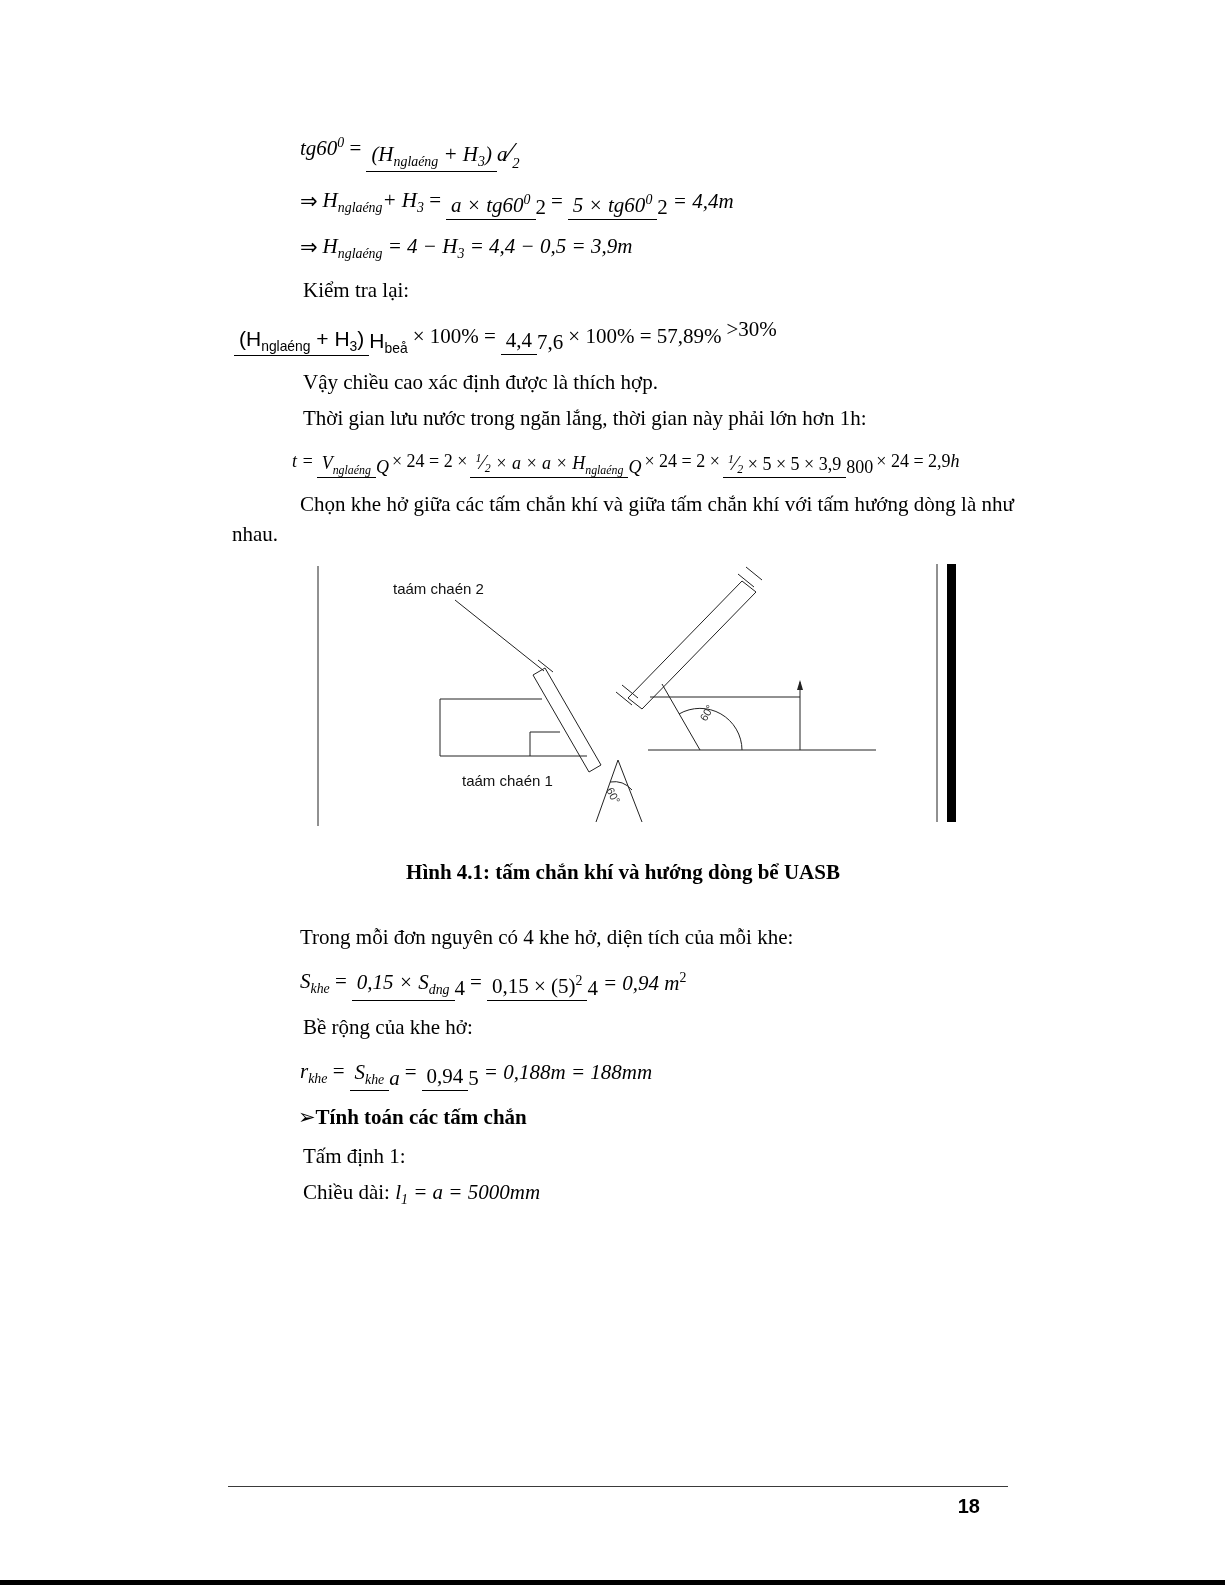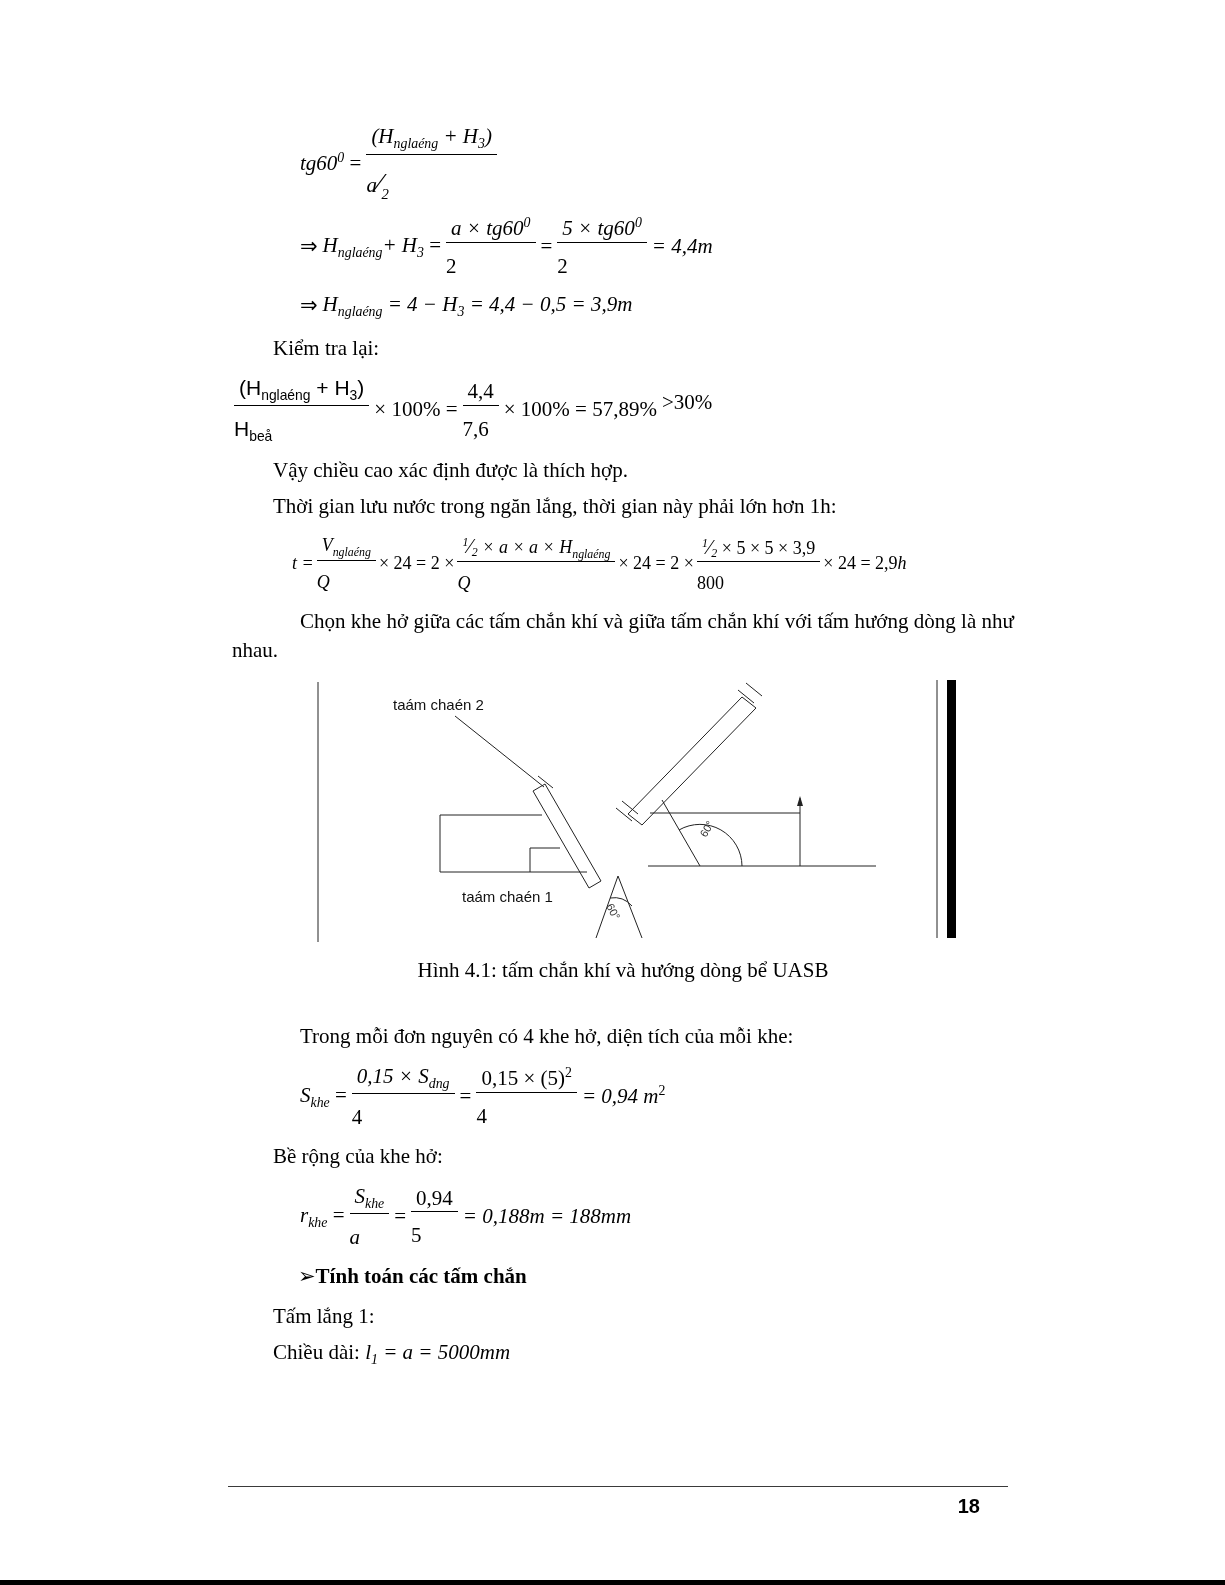--- a/index.html
+++ b/index.html
@@ -7,43 +7,43 @@
     width:1225px;height:1585px;background:#ffffff;color:#000;
     position:relative;overflow:hidden;
     font-family:"Liberation Serif","DejaVu Serif",serif;
   }
   .content{margin-left:232px;width:782px;padding-top:112px;font-size:21px;line-height:1.42}
 
   
   .formula{display:flex;align-items:center;gap:5px;font-style:italic;margin:12px 0 12px 68px;white-space:nowrap}
   .formula.flush{margin-left:2px}
   .formula.small{font-size:18px;margin-left:60px;gap:3px}
-  .frac{display:inline-flex;flex-direction:column;align-items:flex-start;text-align:center;line-height:1.18}
+  .frac{display:inline-flex;flex-direction:row;align-items:flex-end;text-align:center;line-height:1.18}
   .frac .num{border-bottom:1.4px solid #000;padding:0 5px 1px}
   .frac .den{padding-top:11px}
   sub{font-size:66%}
   sup{font-size:66%}
   .up{font-style:normal}
   .sans{font-family:"Liberation Sans","DejaVu Sans",sans-serif;font-style:normal}
   .bigslash{font-size:135%;font-style:normal}
   .lowtwo{font-size:70%;vertical-align:-7px}
   .half .one{font-size:66%;vertical-align:7px}
   .half .slash{font-size:115%;font-style:normal}
   .half .two{font-size:66%;vertical-align:-3px}
   .raised{position:relative;top:-7px}
   .dingbat{font-family:"DejaVu Sans",sans-serif;font-style:normal}
 
   
   .para{text-indent:68px;text-align:justify;margin:6px 0}
   .line{margin:6px 0}
-  .indent{margin-left:41px;margin-top:6px;margin-bottom:6px}
+  .indent{margin-left:71px;margin-top:6px;margin-bottom:6px}
   .heading{font-weight:bold;margin:10px 0 10px 68px}
   .star{color:#b0490f;font-family:"DejaVu Sans",sans-serif;font-size:19px;margin-right:3px;font-weight:normal}
   .bullet{font-family:"DejaVu Sans",sans-serif}
-  .caption{font-weight:normal;text-align:center;margin:2px 0 34px;text-indent:0}
+  .caption{font-weight:bold;text-align:center;margin:20px 0 34px;text-indent:0}
 
   
   .diagram-wrap{margin:14px 0 0 78px}
   svg line, svg path{stroke:#222;stroke-width:1}
   svg path{fill:none}
   .dlabel{font-family:"Liberation Sans","DejaVu Sans",sans-serif;font-size:15px;fill:#111}
   .dangle{font-family:"Liberation Sans","DejaVu Sans",sans-serif;font-size:11px;fill:#333}
 
   
   .footer{position:absolute;left:228px;top:1486px;width:780px}
@@ -217,21 +217,21 @@
     <span class="up"> = </span>
     <span class="frac up">
         <span class="num">0,94</span>
         <span class="den">5</span>
       </span>
     <span> = 0,188m = 188mm</span>
   </div>
 
   <p class="heading" style="margin-left:66px"><span class="bullet">➢</span><span>Tính toán các tấm chắn</span></p>
 
-  <p class="indent">Tấm lắng 1:</p>
+  <p class="indent">Tấm định 1:</p>
 
   <p class="indent"><span>Chiều dài: </span><i><span>l</span><sub>1</sub><span> = a = 5000mm</span></i></p>
 
 </div>
 
 <div class="footer">
   <div class="footer-line"></div>
   <div class="page-number">18</div>
 </div>
 

